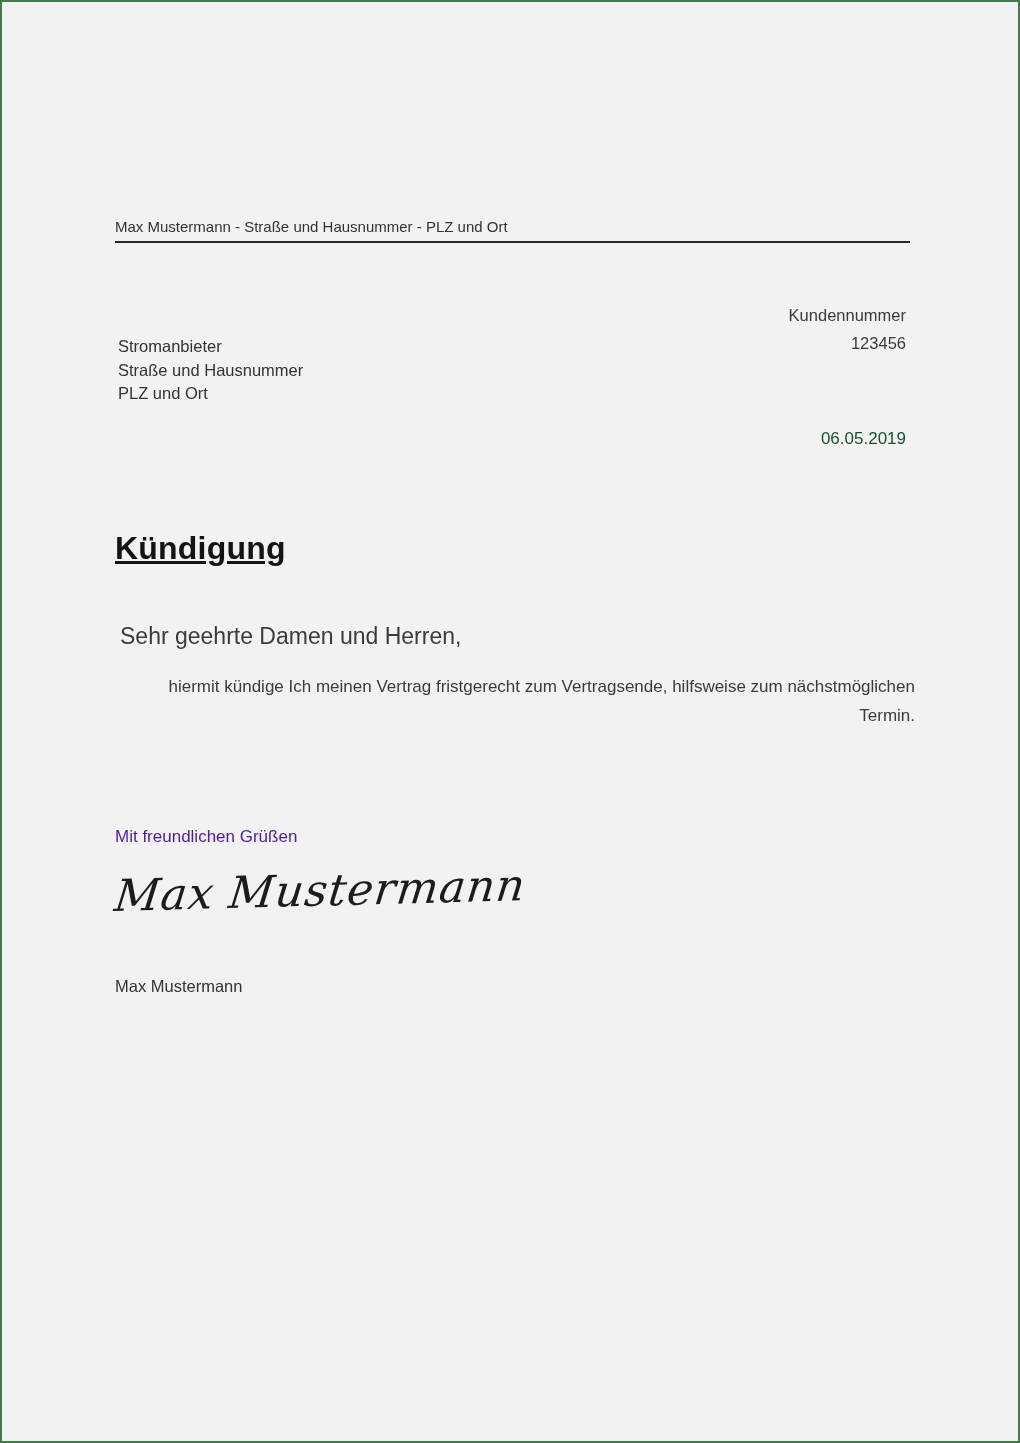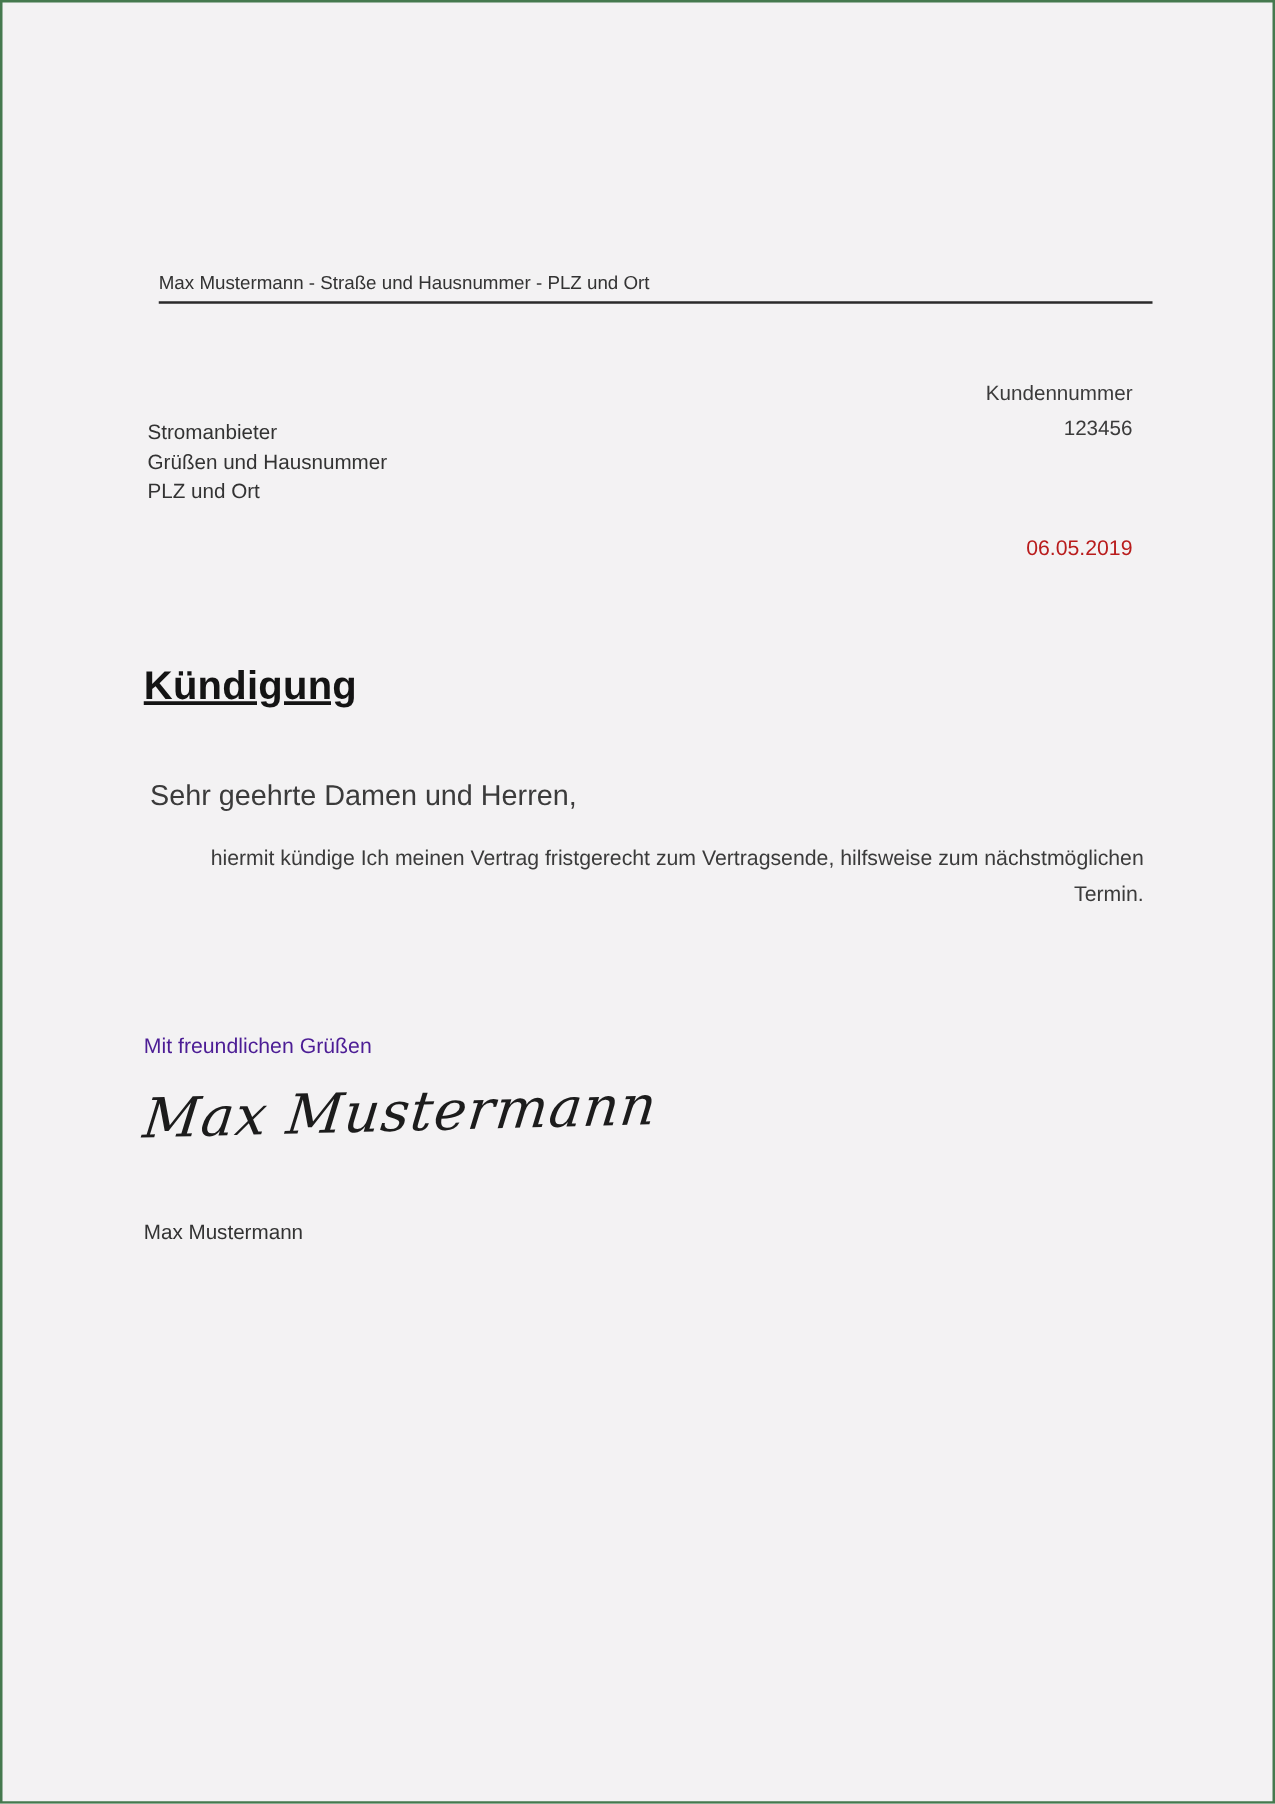--- a/index.html
+++ b/index.html
@@ -22,21 +22,20 @@
 
   .sender-line {
     left: 113px;
     top: 216px;
     width: 795px;
     font-size: 15px;
     color: #333333;
     padding-bottom: 6px;
     border-bottom: 2px solid #2a2a2a;
     white-space: nowrap;
-    margin-left: 12px;
   }
 
   .meta-block {
     right: 112px;
     top: 299px;
     text-align: right;
     font-size: 16.5px;
     line-height: 28px;
     color: #3b3b3b;
   }
@@ -46,21 +45,21 @@
     top: 333px;
     font-size: 16.5px;
     line-height: 23.5px;
     color: #333333;
   }
 
   .date-line {
     right: 112px;
     top: 427px;
     font-size: 17px;
-    color: #b91c1c;
+    color: #14532d;
   }
 
   .subject-heading {
     left: 113px;
     top: 528px;
     font-size: 32px;
     font-weight: bold;
     color: #141414;
     letter-spacing: 0.2px;
     text-decoration: underline;
@@ -119,21 +118,21 @@
 
   <div class="abs sender-line">Max Mustermann - Straße und Hausnummer - PLZ und Ort</div>
 
   <div class="abs meta-block">
     <div>Kundennummer</div>
     <div>123456</div>
   </div>
 
   <div class="abs recipient-block">
     <div>Stromanbieter</div>
-    <div>Grüßen und Hausnummer</div>
+    <div>Straße und Hausnummer</div>
     <div>PLZ und Ort</div>
   </div>
 
   <div class="abs date-line">06.05.2019</div>
 
   <div class="abs subject-heading">Kündigung</div>
 
   <div class="abs salutation">Sehr geehrte Damen und Herren,</div>
 
   <div class="abs body-paragraph p1">hiermit kündige Ich meinen Vertrag fristgerecht zum Vertragsende, hilfsweise zum nächstmöglichen

